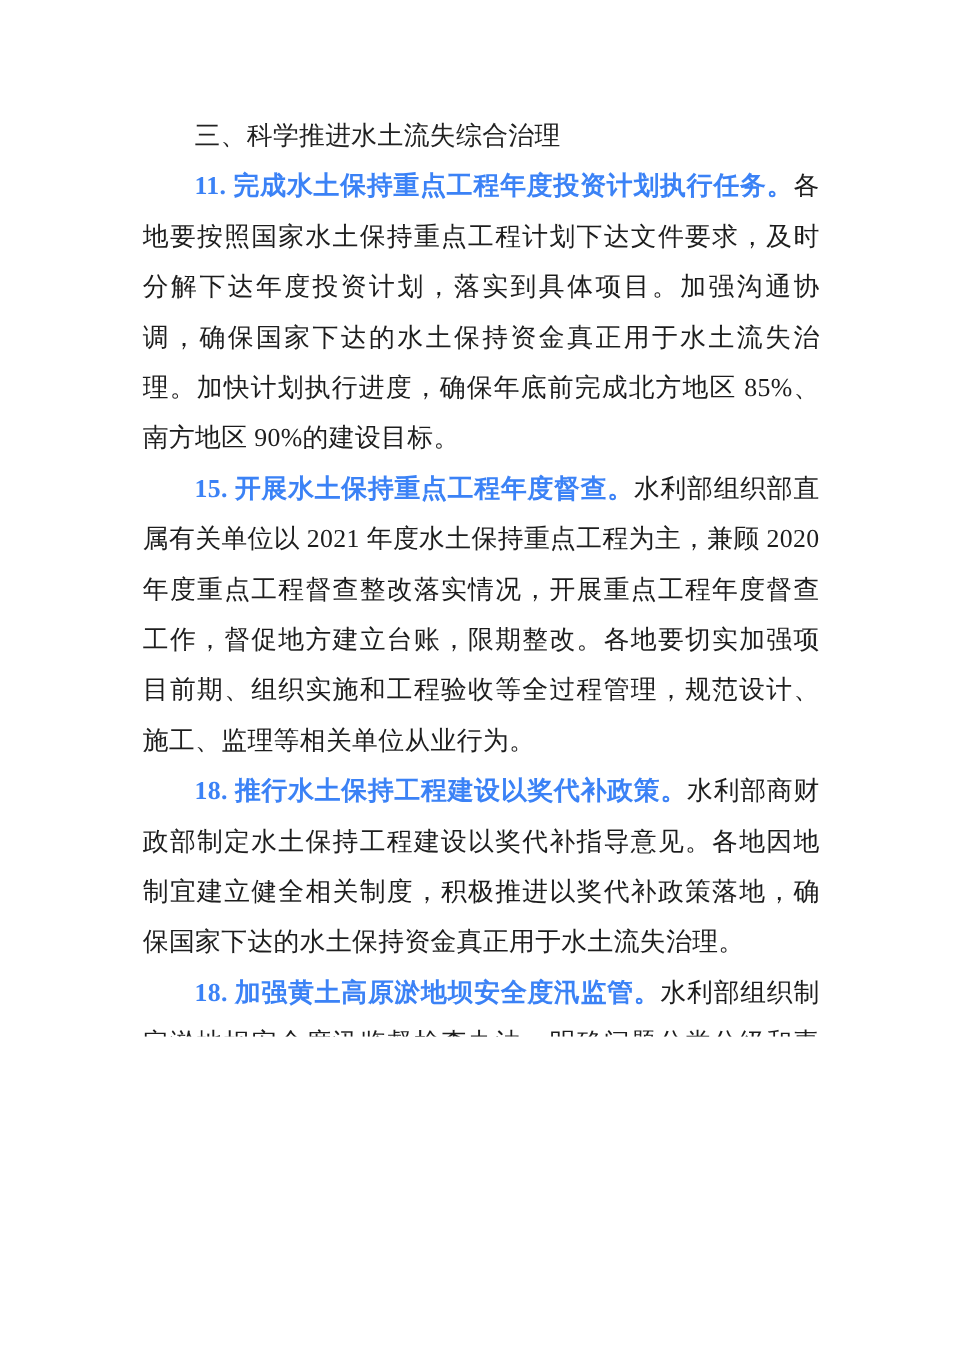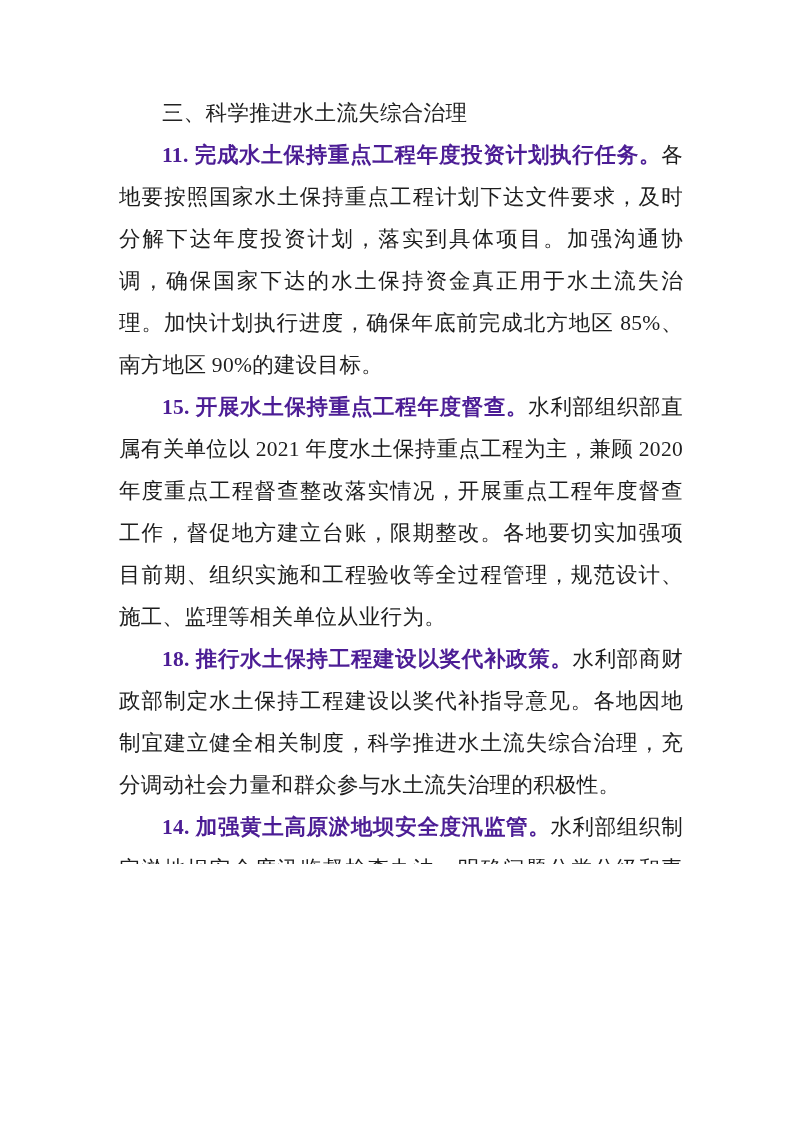--- a/index.html
+++ b/index.html
@@ -34,21 +34,21 @@
     font-weight: normal;
     text-indent: 2em;
     color: #222222;
   }
   .para {
     margin: 0;
     text-indent: 2em;
   }
   .para .lead {
     font-weight: bold;
-    color: #4c1d95;
+    color: #3b82f6;
     margin-top: 28px;
   }
   .page-number {
     position: absolute;
     left: 618px;
     top: 1032px;
     font-family: "Liberation Sans", sans-serif;
     font-size: 19px;
     line-height: 24px;
     color: #111111;
@@ -61,20 +61,20 @@
 
 <div class="page">
   <div class="content">
 
     <h3 class="section-heading">三、科学推进水土流失综合治理</h3>
 
     <p class="para"><span class="lead">11. 完成水土保持重点工程年度投资计划执行任务。</span><span>各地要按照国家水土保持重点工程计划下达文件要求，及时分解下达年度投资计划，落实到具体项目。加强沟通协调，确保国家下达的水土保持资金真正用于水土流失治理。加快计划执行进度，确保年底前完成北方地区 85%、南方地区 90%的建设目标。</span></p>
 
     <p class="para"><span class="lead">15. 开展水土保持重点工程年度督查。</span><span>水利部组织部直属有关单位以 2021 年度水土保持重点工程为主，兼顾 2020 年度重点工程督查整改落实情况，开展重点工程年度督查工作，督促地方建立台账，限期整改。各地要切实加强项目前期、组织实施和工程验收等全过程管理，规范设计、施工、监理等相关单位从业行为。</span></p>
 
-    <p class="para"><span class="lead">18. 推行水土保持工程建设以奖代补政策。</span><span>水利部商财政部制定水土保持工程建设以奖代补指导意见。各地因地制宜建立健全相关制度，科学推进水土流失综合治理，充分调动社会力量和群众参与水土流失治理的积极性。</span></p>
+    <p class="para"><span class="lead">18. 推行水土保持工程建设以奖代补政策。</span><span>水利部商财政部制定水土保持工程建设以奖代补指导意见。各地因地制宜建立健全相关制度，积极推进以奖代补政策落地，确保国家下达的水土保持资金真正用于水土流失治理。</span></p>
 
-    <p class="para"><span class="lead">14. 加强黄土高原淤地坝安全度汛监管。</span><span>水利部组织制定淤地坝安全度汛监督检查办法，明确问题分类分级和责任追究标准。汛前各地要完成 2020 年度损毁淤地坝修复任务。汛期黄委组织对 400 座淤地坝开展暗访督查，夯实防汛“三个责任人”的责任。黄委和黄土高原七省区要加强强降雨防</span></p>
+    <p class="para"><span class="lead">18. 加强黄土高原淤地坝安全度汛监管。</span><span>水利部组织制定淤地坝安全度汛监督检查办法，明确问题分类分级和责任追究标准。汛前各地要完成 2020 年度损毁淤地坝修复任务。汛期黄委组织对 400 座淤地坝开展暗访督查，夯实防汛“三个责任人”的责任。黄委和黄土高原七省区要加强强降雨防</span></p>
 
   </div>
 
   <div class="page-number">- 15 -</div>
 </div>
 
 </body></html>

